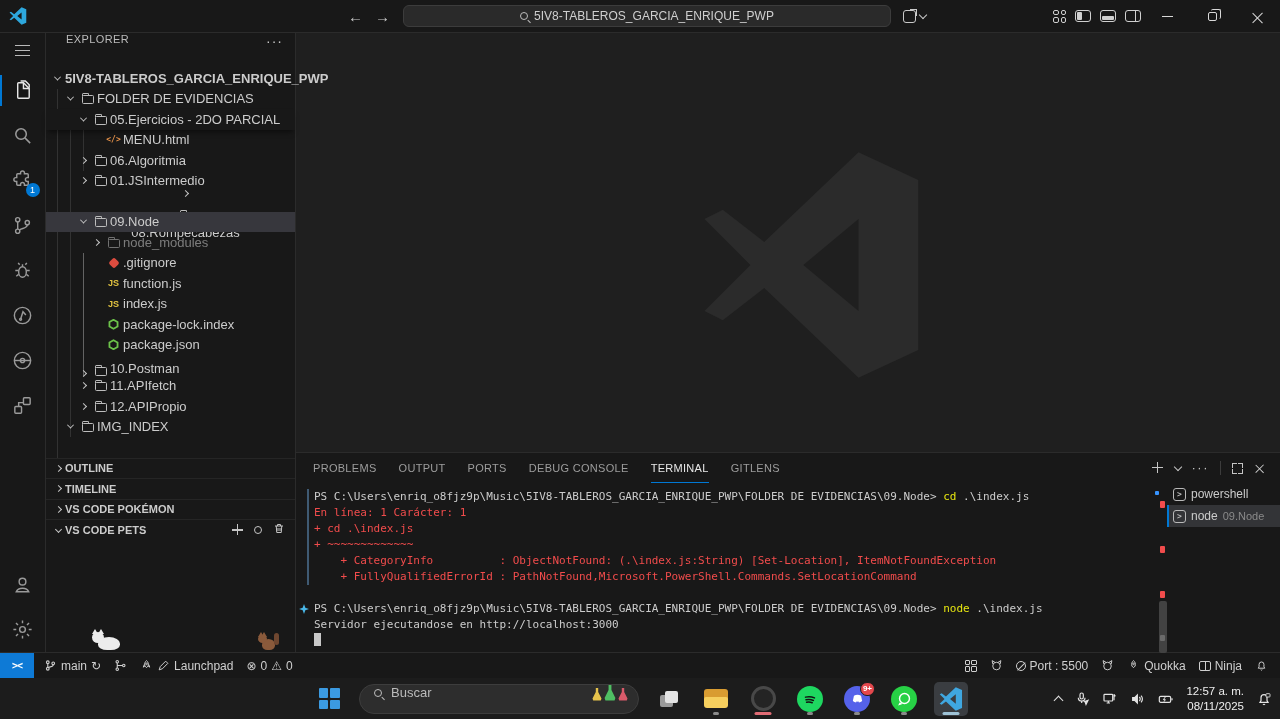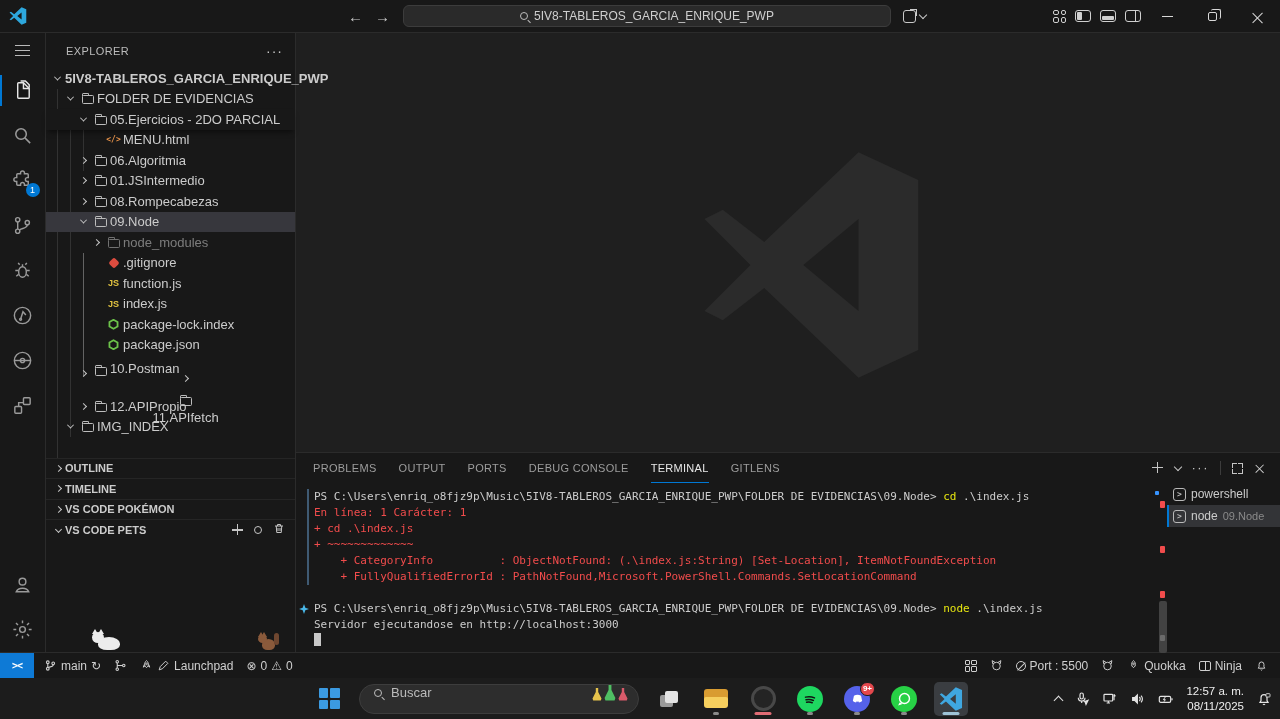--- a/index.html
+++ b/index.html
@@ -44,21 +44,21 @@
   .ab-item.active::before{content:"";position:absolute;left:0;top:7px;bottom:7px;width:2px;background:#0078d4;}
   .ab-item svg{width:23px;height:23px;}
   .ab-badge{position:absolute;right:6px;bottom:6px;min-width:14px;height:14px;border-radius:8px;background:#0078d4;color:#fff;
             font-size:9px;display:flex;align-items:center;justify-content:center;padding:0 3px;}
   .ab-spacer{flex:1;}
   .hamb{width:15px;height:11px;border-top:1.4px solid #b9b9b9;border-bottom:1.4px solid #b9b9b9;position:relative;}
   .hamb::before{content:"";position:absolute;left:0;right:0;top:3.5px;height:1.4px;background:#b9b9b9;}
 
   
   .sidebar{width:250px;background:#181818;border-right:1px solid #2b2b2b;flex:0 0 250px;display:flex;flex-direction:column;position:relative;}
-  .sb-header{height:35px;display:flex;align-items:center;padding:0 12px 0 20px;font-size:11px;color:#bbbbbb;letter-spacing:.4px;flex:0 0 35px;}
+  .sb-header{height:35px;display:flex;align-items:flex-start;padding:0 12px 0 20px;font-size:11px;color:#bbbbbb;letter-spacing:.4px;flex:0 0 35px;}
   .sb-header .dots{margin-left:auto;color:#c5c5c5;font-size:14px;letter-spacing:1px;}
   .tree{position:relative;height:389.5px;flex:0 0 389.5px;}
   .guide{position:absolute;width:1px;background:#323232;z-index:0;}
   .guide.hl{background:#636363;}
   .tree-row{height:20.5px;display:flex;align-items:center;font-size:13px;color:#cccccc;position:relative;z-index:1;}
   .tree-row.sel{background:#37373d;}
   .tree-row.sticky-last{box-shadow:0 4px 5px -2px rgba(0,0,0,.5);background:#181818;}
   .tree-row .chev{width:15px;flex:0 0 15px;display:flex;justify-content:center;}
   .tree-row .chev i{display:block;width:5px;height:5px;border-right:1.3px solid #c5c5c5;border-bottom:1.3px solid #c5c5c5;}
   .tree-row .chev i.down{transform:rotate(45deg) translate(-1px,-1px);}
@@ -359,21 +359,21 @@
           </div>
           <div class="tree-row" style="padding-left: 30px;">
             <span class="chev">
               <i class="right"></i>
             </span>
             <span class="ficon">
               <span class="ic-folder"></span>
             </span>
             <span class="lbl">01.JSIntermedio</span>
           </div>
-          <div class="tree-row" style="padding-left: 30px;">
+          <div class="tree-row" style="padding-left: 30px; flex-direction: column;">
             <span class="chev">
               <i class="right"></i>
             </span>
             <span class="ficon">
               <span class="ic-folder"></span>
             </span>
             <span class="lbl">08.Rompecabezas</span>
           </div>
           <div class="tree-row sel" style="padding-left: 30px;">
             <span class="chev">
@@ -430,21 +430,21 @@
           </div>
           <div class="tree-row" style="padding-left: 30px; align-items: flex-end;">
             <span class="chev">
               <i class="right"></i>
             </span>
             <span class="ficon">
               <span class="ic-folder"></span>
             </span>
             <span class="lbl">10.Postman</span>
           </div>
-          <div class="tree-row" style="padding-left: 30px; flex-direction: column;">
+          <div class="tree-row" style="padding-left: 30px;">
             <span class="chev">
               <i class="right"></i>
             </span>
             <span class="ficon">
               <span class="ic-folder"></span>
             </span>
             <span class="lbl">11.APIfetch</span>
           </div>
           <div class="tree-row" style="padding-left: 30px;">
             <span class="chev">

